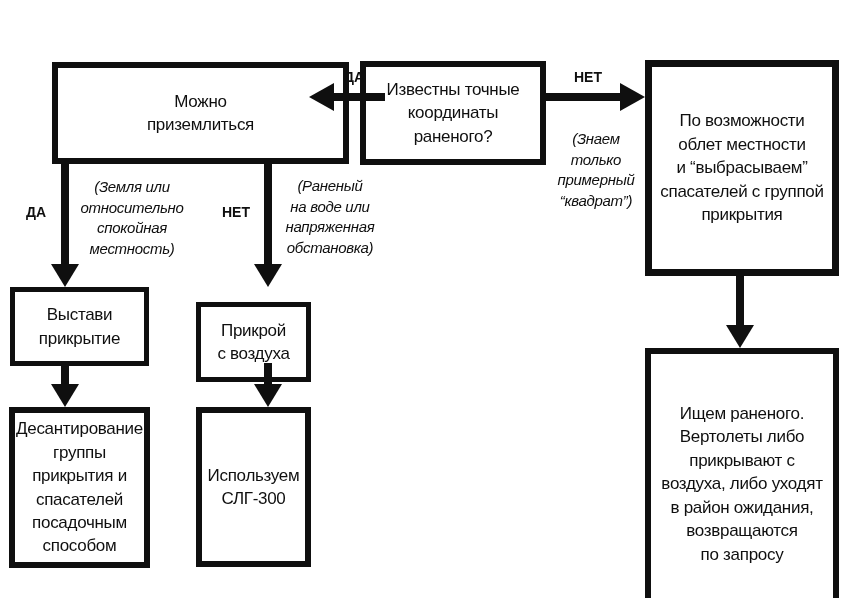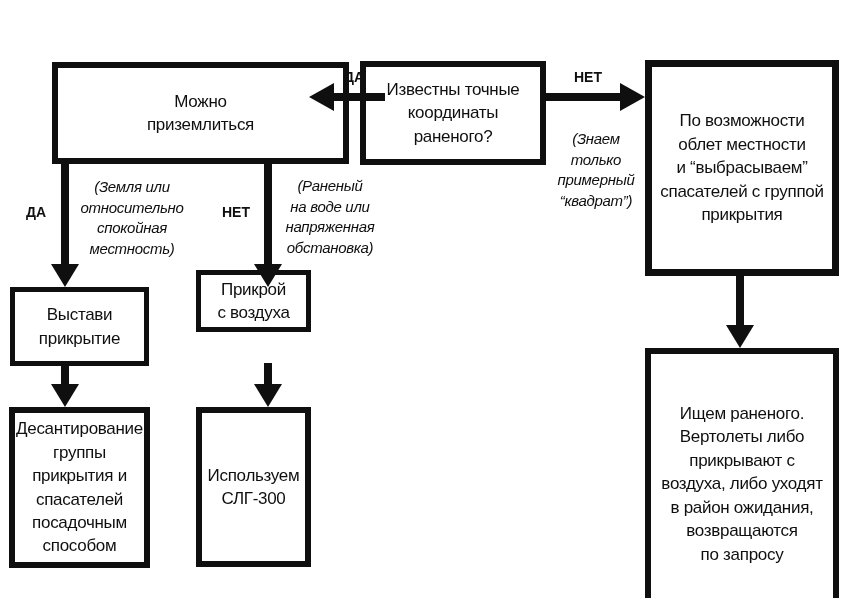--- a/index.html
+++ b/index.html
@@ -66,21 +66,21 @@
 
   <div class="box" style="left:10px; top:287px; width:139px; height:79px; border-width:5px;">Выстави
 прикрытие</div>
 
   <div class="box" style="left:645px; top:60px; width:194px; height:216px; border-width:7px;">По возможности
 облет местности
 и “выбрасываем”
 спасателей с группой
 прикрытия</div>
 
-  <div class="box" style="left:196px; top:270px; width:115px; height:62px; border-width:5px;">Прикрой
+  <div class="box" style="left:196px; top:302px; width:115px; height:80px; border-width:5px;">Прикрой
 с воздуха</div>
 
   <div class="box" style="left:9px; top:407px; width:141px; height:161px; border-width:6px;">Десантирование
 группы
 прикрытия и
 спасателей
 посадочным
 способом</div>
 
   <div class="box" style="left:196px; top:407px; width:115px; height:160px; border-width:6px;">Используем

